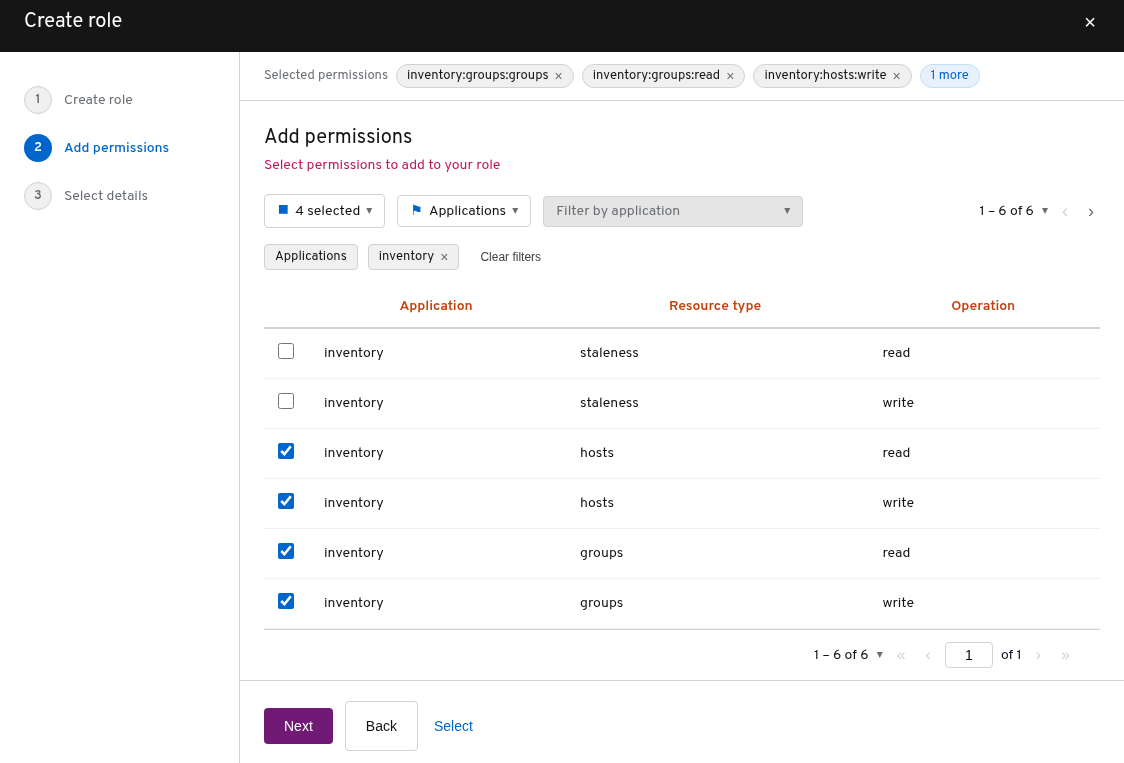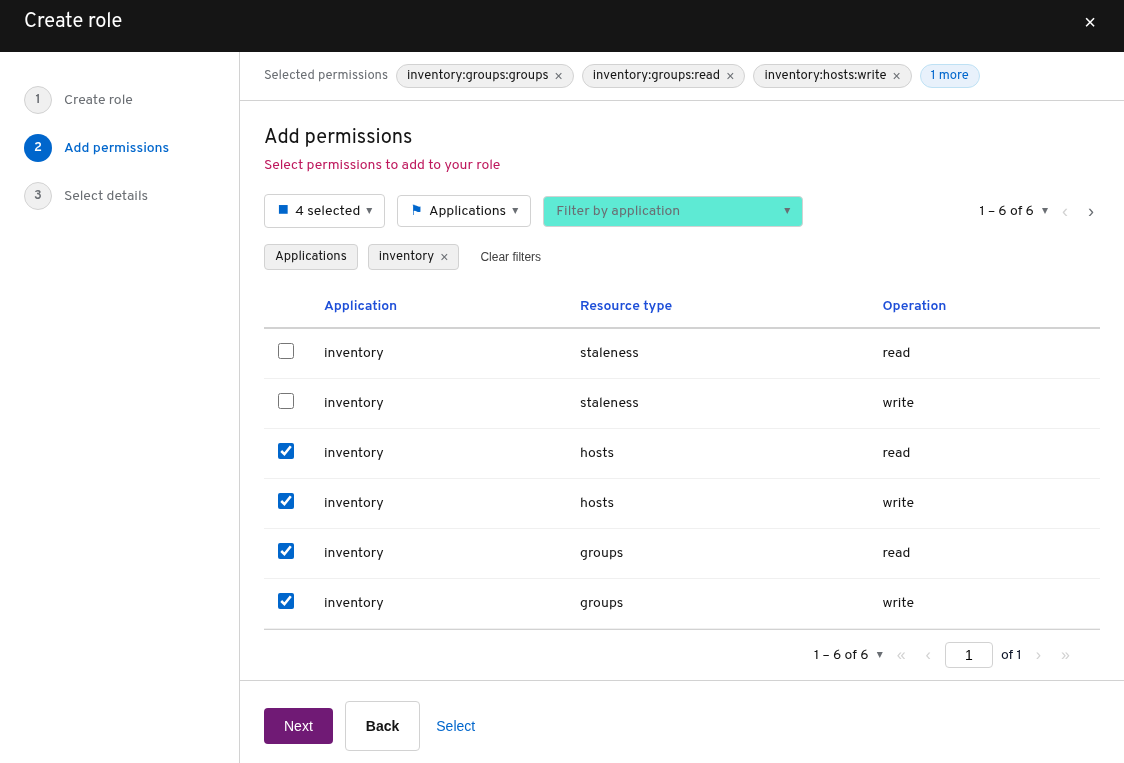--- a/index.html
+++ b/index.html
@@ -37,54 +37,54 @@
     
     .main-area { padding: 24px 24px 0; flex: 1; display: flex; flex-direction: column; }
     .section-title { font-size: 20px; font-weight: 400; margin-bottom: 6px; }
     .section-desc { font-size: 14px; color: #be185d; margin-bottom: 20px; }
 
     
     .toolbar { display: flex; align-items: center; gap: 12px; margin-bottom: 16px; }
     .toolbar-select { display: flex; align-items: center; gap: 6px; border: 1px solid #d2d2d2; border-radius: 4px; padding: 6px 12px; background: #fff; cursor: pointer; font-size: 14px; }
     .toolbar-select .check-icon { color: #0066cc; font-size: 16px; }
     .filter-btn { display: flex; align-items: center; gap: 6px; border: 1px solid #d2d2d2; border-radius: 4px; padding: 6px 12px; background: #fff; cursor: pointer; font-size: 14px; }
-    .filter-input { display: flex; align-items: center; border: 1px solid #d2d2d2; border-radius: 4px; padding: 6px 12px; background: #5eead4; flex: 1; max-width: 260px; cursor: pointer; font-size: 14px; color: #6a6e73; justify-content: space-between; }
+    .filter-input { display: flex; align-items: center; border: 1px solid #d2d2d2; border-radius: 4px; padding: 6px 12px; background: #e5e5e5; flex: 1; max-width: 260px; cursor: pointer; font-size: 14px; color: #6a6e73; justify-content: space-between; }
     .pagination-small { margin-left: auto; display: flex; align-items: center; gap: 8px; font-size: 14px; color: #151515; }
     .page-nav-btn { background: none; border: none; cursor: pointer; color: #6a6e73; font-size: 18px; padding: 4px 6px; }
     .page-nav-btn:disabled { color: #d2d2d2; cursor: not-allowed; }
 
     
     .active-filters { display: flex; align-items: center; gap: 10px; margin-bottom: 16px; }
     .filter-chip { display: inline-flex; align-items: center; gap: 6px; background: #f0f0f0; border: 1px solid #d2d2d2; border-radius: 4px; padding: 4px 10px; font-size: 13px; }
     .filter-chip .remove-chip { cursor: pointer; font-size: 14px; color: #6a6e73; background: none; border: none; }
     .clear-filters { background: none; border: none; color: #404040; cursor: pointer; font-size: 12px; text-decoration: none; margin-left: 11px; }
 
     
     .table-container { flex: 1; overflow: auto; }
     table { width: 100%; border-collapse: collapse; }
     thead tr { border-bottom: 2px solid #d2d2d2; }
-    th { text-align: left; padding: 12px 16px; font-size: 14px; font-weight: 600; color: #1d4ed8; }
+    th { text-align: center; padding: 12px 16px; font-size: 14px; font-weight: 600; color: #c2410c; }
     td { padding: 14px 16px; font-size: 14px; color: #151515; border-bottom: 1px solid #f0f0f0; vertical-align: middle; }
     .checkbox-cell { width: 44px; text-align: center; padding: 14px 8px; }
     .checkbox-cell-header { width: 44px; }
 
     input[type="checkbox"] { width: 16px; height: 16px; cursor: pointer; accent-color: #0066cc; }
 
     
     .bottom-bar { border-top: 1px solid #d2d2d2; padding: 12px 24px; display: flex; align-items: center; justify-content: flex-end; gap: 8px; font-size: 14px; }
     .page-count { color: #151515; }
     .page-num-input { width: 48px; border: 1px solid #d2d2d2; border-radius: 4px; padding: 4px 8px; text-align: center; font-size: 14px; }
     .of-label { color: #0f172a; }
     .nav-icon-btn { background: none; border: none; cursor: pointer; color: #6a6e73; font-size: 16px; padding: 4px 6px; }
     .nav-icon-btn:disabled { color: #d2d2d2; cursor: not-allowed; }
 
     
     .footer { padding: 20px 24px; border-top: 1px solid #d2d2d2; display: flex; gap: 12px; align-items: center; }
     .btn-primary { background: #701a75; color: #fff; border: none; border-radius: 4px; padding: 10px 20px; font-size: 14px; font-weight: 500; cursor: pointer; }
-    .btn-secondary { background: #fff; color: #151515; border: 1px solid #d2d2d2; border-radius: 4px; padding: 16px 20px; font-size: 14px; font-weight: 700; cursor: pointer; text-align: right; }
+    .btn-secondary { background: #fff; color: #151515; border: 1px solid #d2d2d2; border-radius: 4px; padding: 16px 20px; font-size: 14px; font-weight: 400; cursor: pointer; text-align: right; }
     .btn-link { background: none; border: none; color: #0066cc; cursor: pointer; font-size: 14px; padding: 10px 4px; }
 
     .chevron { font-size: 12px; color: #6a6e73; }
     .filter-icon { color: #0066cc; }
   </style>
 </head>
 <body>
 
 <div class="modal-overlay">
   <div class="modal">

